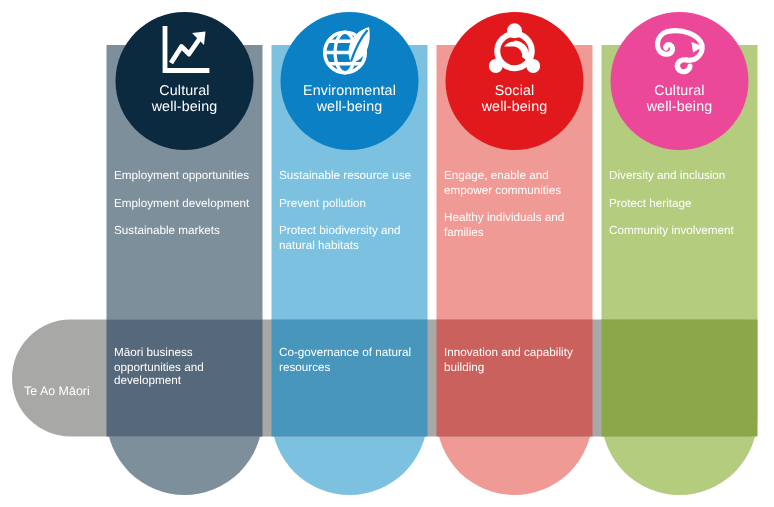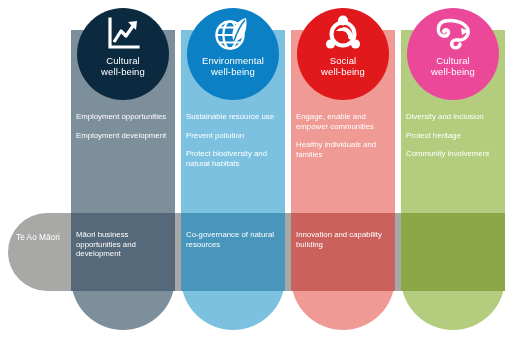--- a/index.html
+++ b/index.html
@@ -88,21 +88,21 @@
     left: 8px;
     top: 213px;
     width: 490px;
     height: 78px;
     background: #a8a8a6;
     border-radius: 39px 0 0 39px;
   }
   .band-label {
     position: absolute;
     left: 16px;
-    top: 232px;
+    top: 255px;
     width: 60px;
     color: #ffffff;
     font-size: 8.3px;
     line-height: 10px;
   }
 
   
   .overlap {
     position: absolute;
     top: 213px;
@@ -145,20 +145,21 @@
   <div class="overlap o2"></div>
   <div class="overlap o3"></div>
 
   <div class="band-text t0">Māori business opportunities and development</div>
   <div class="band-text t1">Co-governance of natural resources</div>
   <div class="band-text t2">Innovation and capability building</div>
 
   <div class="bullets b0">
     <div class="bl">Employment opportunities</div>
     <div class="bl">Employment development</div>
+    <div class="bl">Sustainable markets</div>
   </div>
   <div class="bullets b1">
     <div class="bl">Sustainable resource use</div>
     <div class="bl">Prevent pollution</div>
     <div class="bl">Protect biodiversity and natural habitats</div>
   </div>
   <div class="bullets b2">
     <div class="bl">Engage, enable and empower communities</div>
     <div class="bl">Healthy individuals and families</div>
   </div>

